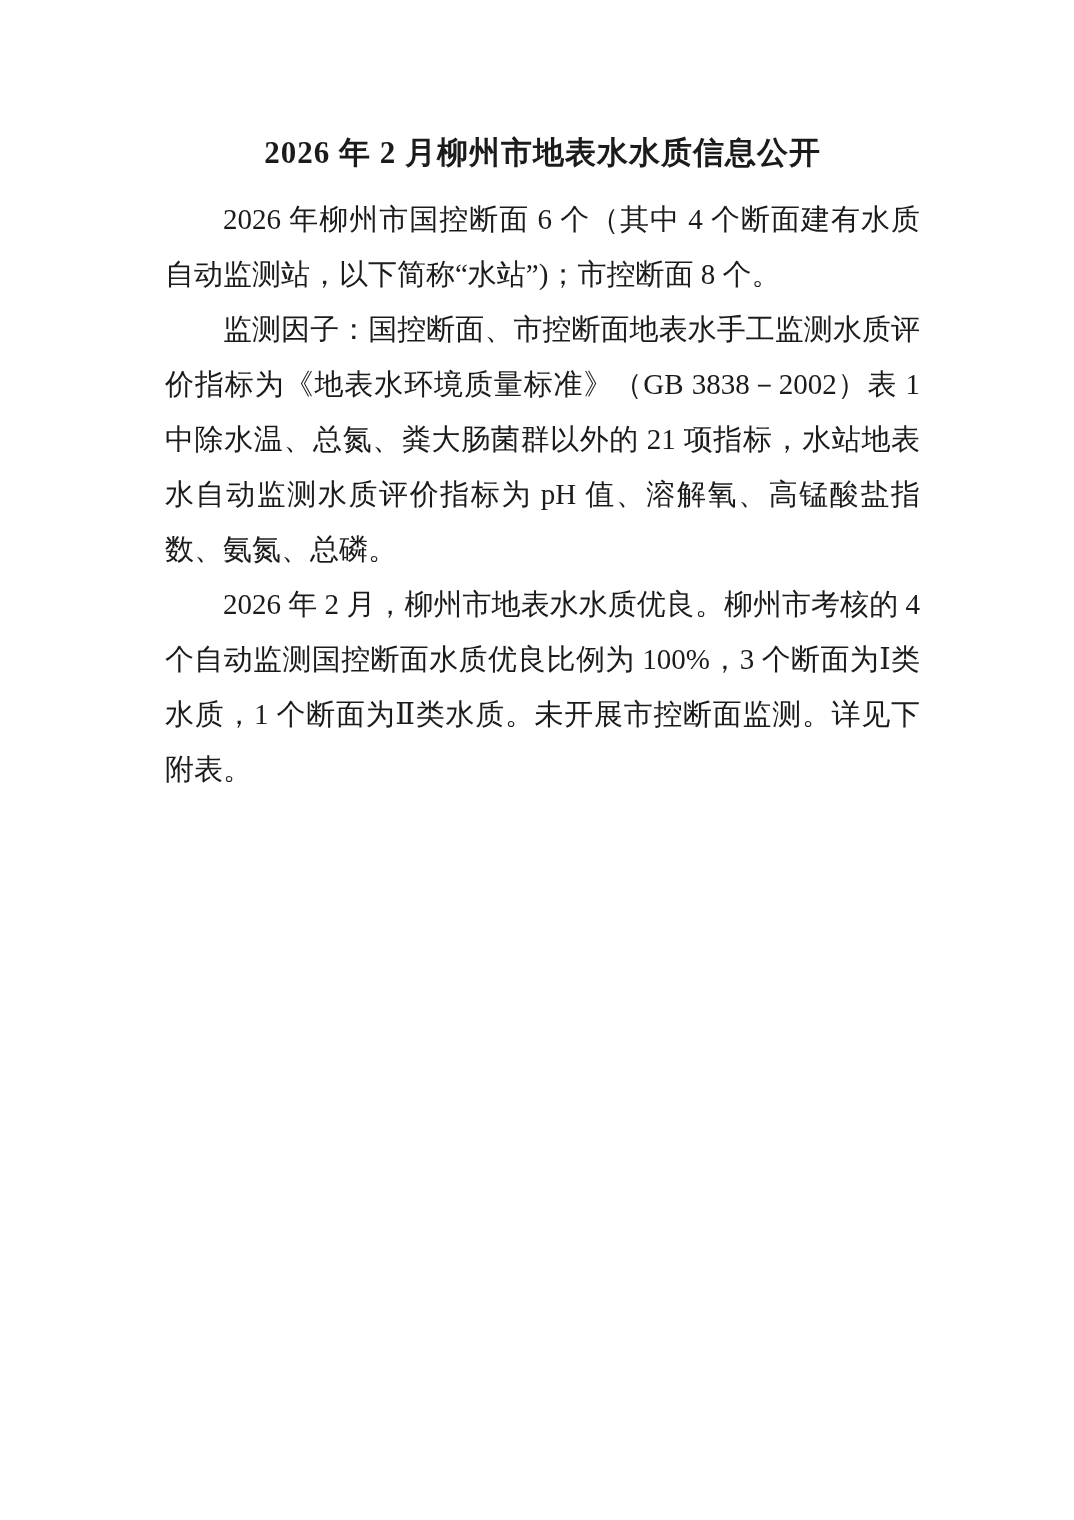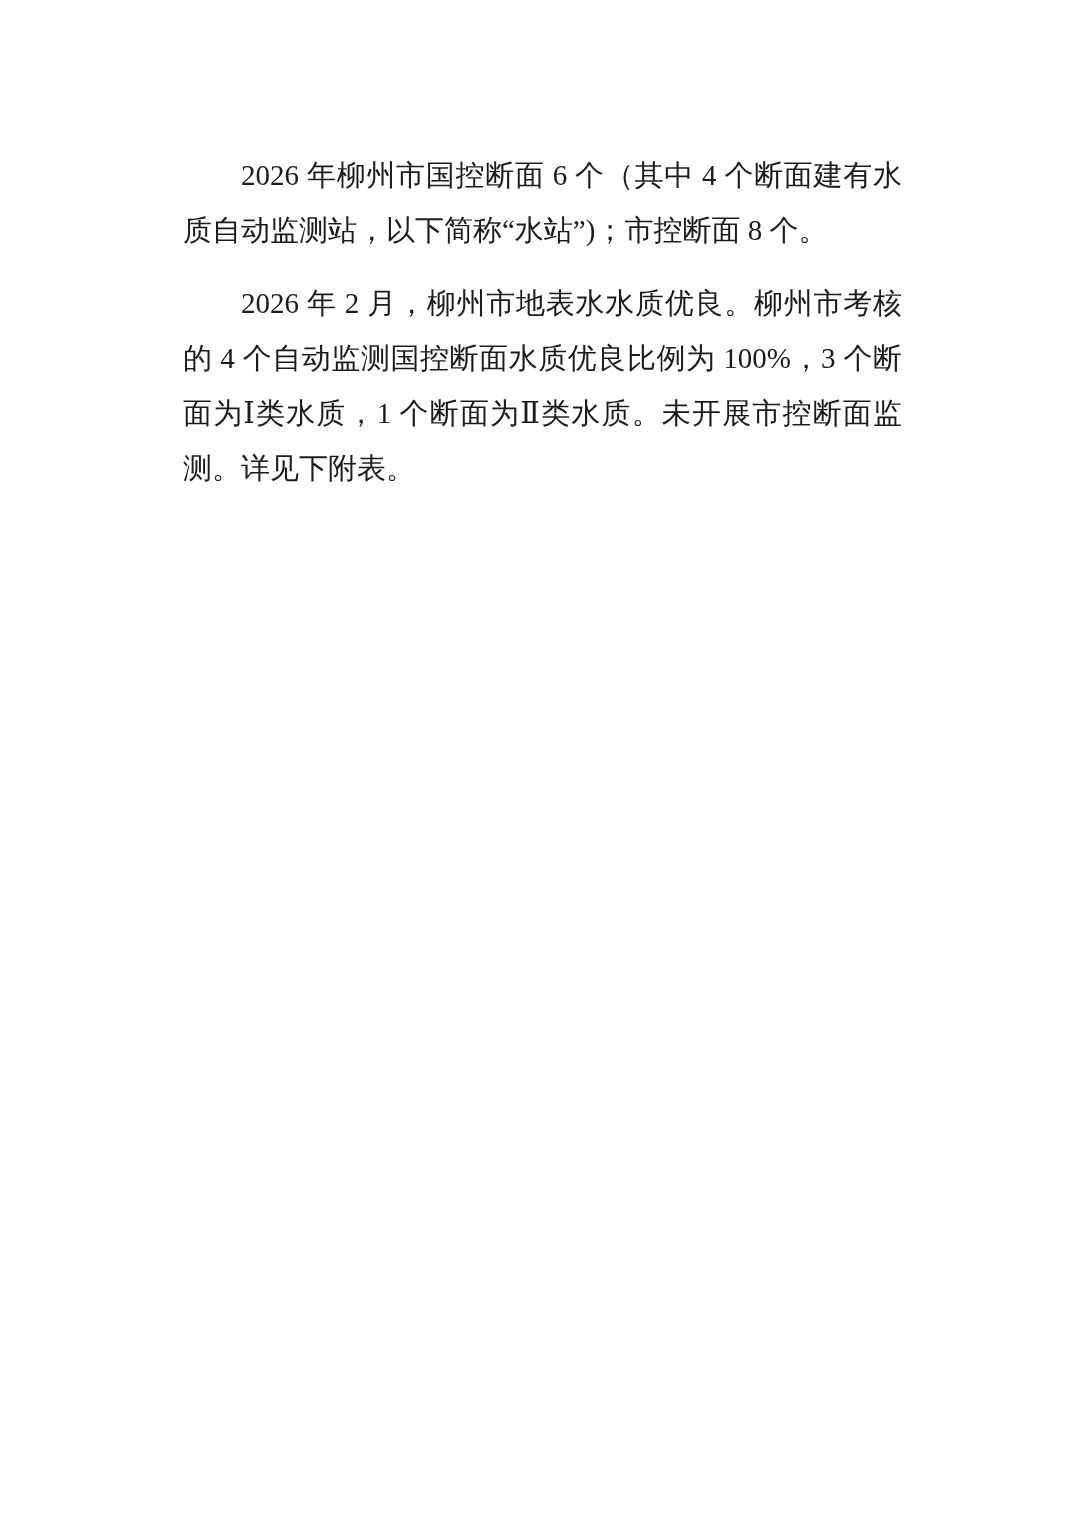--- a/index.html
+++ b/index.html
@@ -29,29 +29,31 @@
   .doc-title {
     margin: 0 0 16px 0;
     font-size: 31px;
     font-weight: 700;
     text-align: center;
     line-height: 46px;
     letter-spacing: 1px;
     white-space: nowrap;
   }
   .para {
-    margin: 18px;
+    margin: 0;
     font-size: 29px;
     line-height: 55px;
     text-align: justify;
     text-indent: 2em;
     word-break: break-all;
   }
 </style>
 </head>
 <body>
 
 <div class="page">
   <div class="content">
+    <h1 class="doc-title">2026 年 2 月柳州市地表水水质信息公开</h1>
     <p class="para">2026 年柳州市国控断面 6 个（其中 4 个断面建有水质自动监测站，以下简称“水站”)；市控断面 8 个。</p>
+    <p class="para">监测因子：国控断面、市控断面地表水手工监测水质评价指标为《地表水环境质量标准》（GB 3838－2002）表 1 中除水温、总氮、粪大肠菌群以外的 21 项指标，水站地表水自动监测水质评价指标为 pH 值、溶解氧、高锰酸盐指数、氨氮、总磷。</p>
     <p class="para">2026 年 2 月，柳州市地表水水质优良。柳州市考核的 4 个自动监测国控断面水质优良比例为 100%，3 个断面为Ⅰ类水质，1 个断面为Ⅱ类水质。未开展市控断面监测。详见下附表。</p>
   </div>
 </div>
 
 </body></html>

